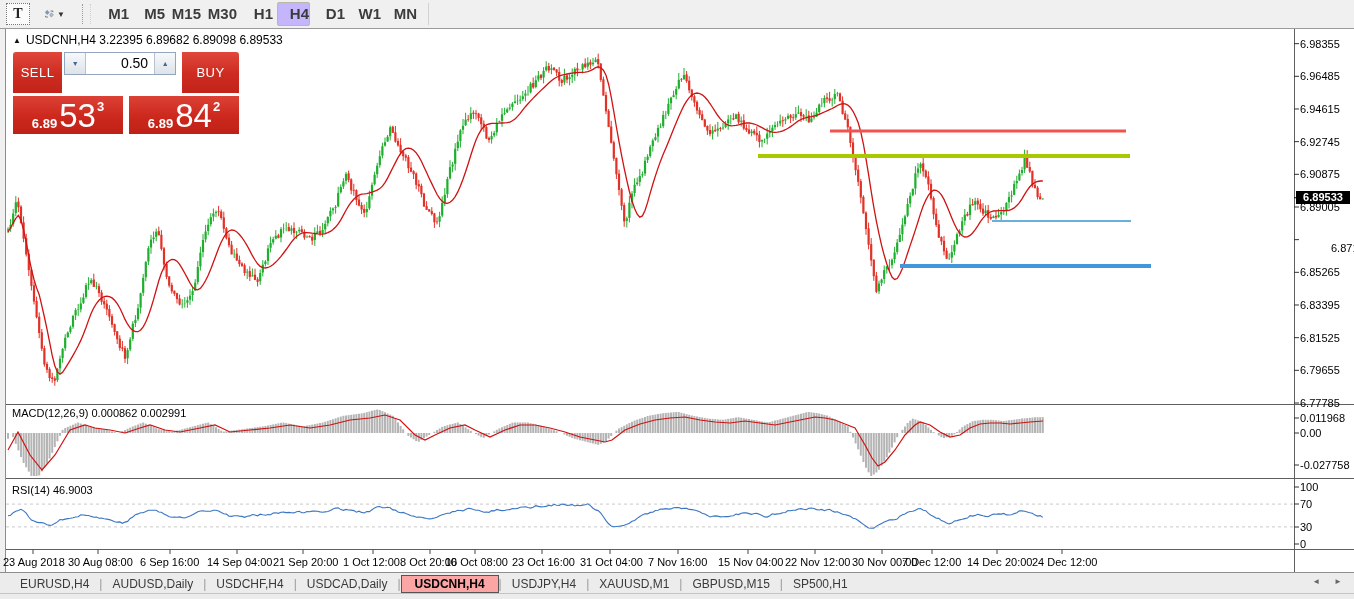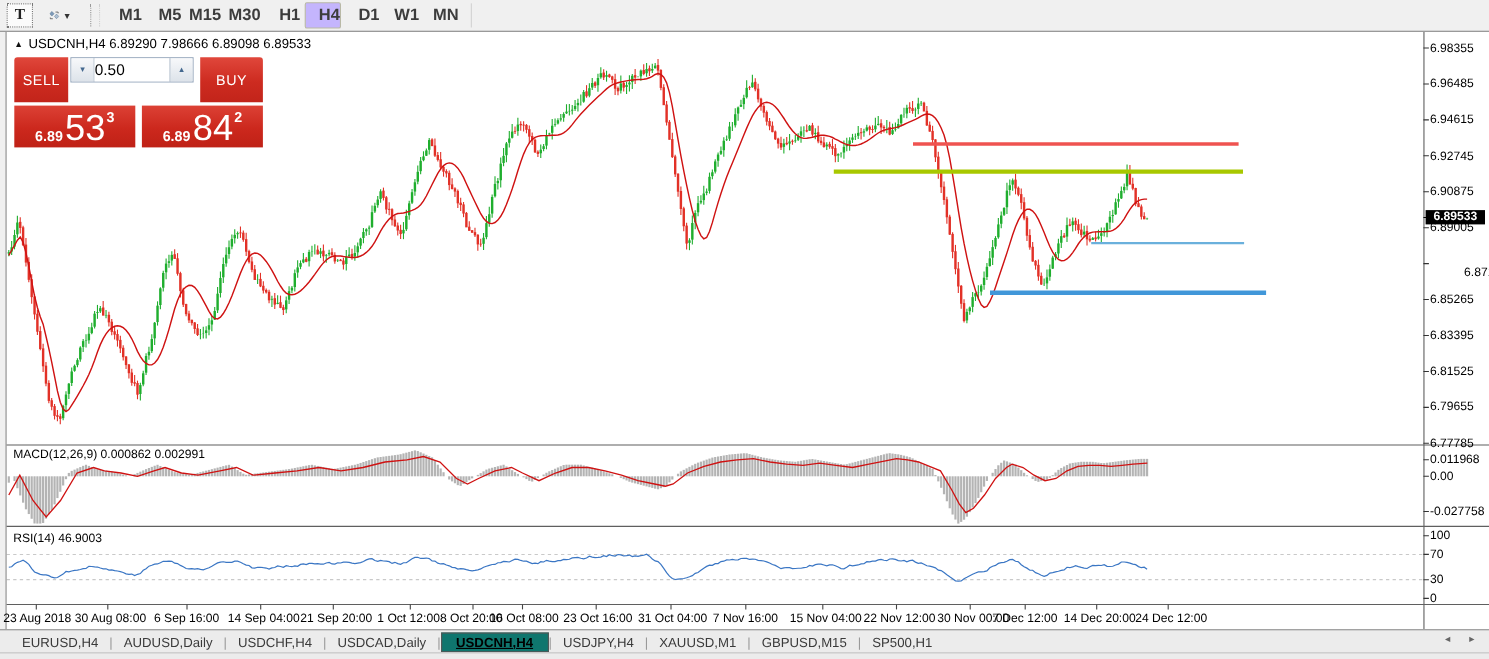--- a/index.html
+++ b/index.html
@@ -35,34 +35,34 @@
   .row1{display:flex;height:41px;}
   .rbtn{background:linear-gradient(180deg,#e0473b 0%,#cd2b20 55%,#c2241a 100%);color:#fff;
         display:flex;align-items:center;justify-content:center;font-size:13px;letter-spacing:0.5px;cursor:pointer;}
   .sellb{width:51px;border-radius:3px 0 0 0;}
   .buyb{width:59px;margin-left:6px;border-radius:0 3px 0 0;}
   .volgrp{display:flex;margin-left:2px;border:1px solid #94a6bb;height:21px;background:#fff;}
   .spin{width:20px;background:linear-gradient(180deg,#f7f8fa,#dde3ea);display:flex;align-items:center;
         justify-content:center;font-size:7px;color:#44688f;cursor:pointer;}
   .spin.dn{border-right:1px solid #b6c2d0;}
   .spin.up{border-left:1px solid #b6c2d0;}
-  .vol{width:62px;background:#fff;font-size:14px;color:#000;text-align:left;padding-right:6px;line-height:21px;}
+  .vol{width:62px;background:#fff;font-size:14px;color:#000;text-align:right;padding-right:6px;line-height:21px;}
   .row2{display:flex;margin-top:3px;height:38px;}
   .pbox{background:linear-gradient(180deg,#dc4135 0%,#cc281d 55%,#bf2116 100%);color:#fff;width:110px;
         display:flex;align-items:flex-end;justify-content:center;padding-bottom:3px;cursor:pointer;}
   .pbox.right{margin-left:6px;}
   .pfx{font-size:13px;font-weight:bold;margin-right:2px;line-height:15px;}
   .big{font-size:33px;line-height:30px;font-weight:400;}
   .sup{font-size:13px;font-weight:bold;position:relative;top:-17px;margin-left:1px;}
   
   .tabbar{position:absolute;left:0;top:572px;width:1354px;height:21px;background:#ececec;
           border-top:1px solid #8f8f8f;display:flex;align-items:center;font-size:12px;color:#3a3a3a;}
   .tabbar .pad{width:10px;}
   .tab{padding:1px 10px;white-space:nowrap;cursor:pointer;}
-  .tab.active{background:#0f766e;border:1px solid #555;font-weight:bold;color:#000;padding:1px 13px;text-decoration:underline;}
+  .tab.active{background:#fca5a5;border:1px solid #555;font-weight:bold;color:#000;padding:1px 13px;}
   .tsep{color:#9a9a9a;}
   .scrolls{position:absolute;right:12px;top:577px;display:flex;gap:14px;font-size:8px;color:#666;}
   .scrolls span{cursor:pointer;}
   .statusbar{position:absolute;left:0;top:593px;width:1354px;height:6px;background:#ececec;border-top:1px solid #c4c4c4;}
 </style>
 </head>
 <body>
 
 <div id="app">
 
@@ -1331,21 +1331,21 @@
       <line x1="748" y1="549.5" x2="748" y2="554" stroke="#444" stroke-width="1"></line>
       <line x1="815" y1="549.5" x2="815" y2="554" stroke="#444" stroke-width="1"></line>
       <line x1="882" y1="549.5" x2="882" y2="554" stroke="#444" stroke-width="1"></line>
       <line x1="932" y1="549.5" x2="932" y2="554" stroke="#444" stroke-width="1"></line>
       <line x1="997" y1="549.5" x2="997" y2="554" stroke="#444" stroke-width="1"></line>
       <line x1="1062" y1="549.5" x2="1062" y2="554" stroke="#444" stroke-width="1"></line>
     </svg>
 
   <div class="chart-title">
     <span class="tri">▲</span>
-    <span>USDCNH,H4 6.89290 7.98666 6.89098 6.89533</span>
+    <span>USDCNH,H4 3.22395 6.89682 6.89098 6.89533</span>
   </div>
 
   <div class="panel">
     <div class="row1">
       <div class="rbtn sellb">
         <span>SELL</span>
       </div>
       <div class="volgrp">
         <div class="spin dn">▼</div>
         <div class="vol">0.50</div>

